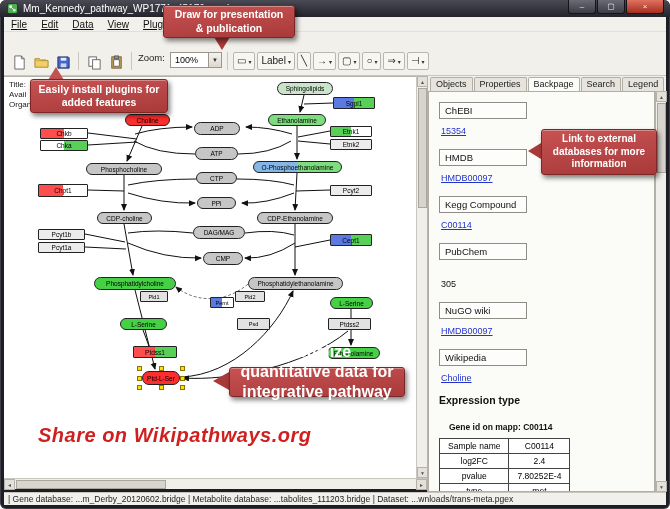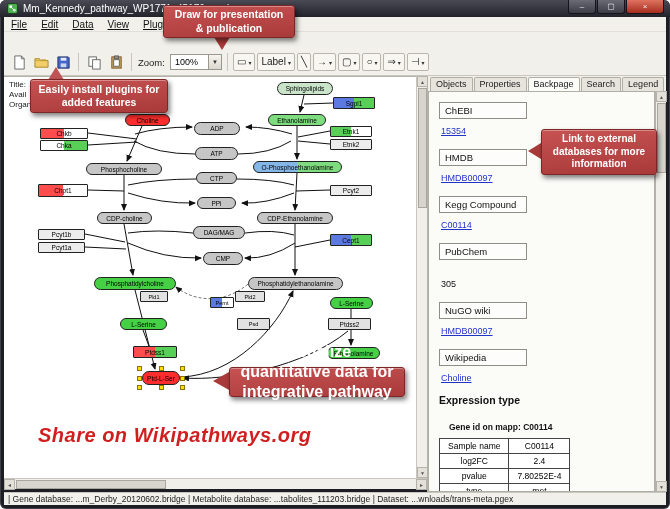--- a/index.html
+++ b/index.html
@@ -16,21 +16,21 @@
   .win-btn{width:28px;height:14px;display:flex;align-items:center;justify-content:center;
     font-size:8px;color:#eee;background:linear-gradient(#6b6b76,#3c3c46);
     border:1px solid #14141a;border-top:none;border-radius:0 0 3px 3px;}
   .win-btn.close{width:38px;background:linear-gradient(#e0725f,#a52d1f);}
   
   .menubar{position:absolute;left:4px;right:4px;top:17px;height:15px;background:#f2f0ea;
     display:flex;align-items:center;font-size:10px;color:#111;border-bottom:1px solid #e2dfd8;text-decoration:underline;}
   .menu-item{padding:0 7px;height:100%;display:flex;align-items:center;cursor:default;}
   .toolbar{position:absolute;left:4px;right:4px;top:32px;height:44px;background:#f2f0ea;
     border-bottom:1px solid #c9c6bf;}
-  .toolbar-items{position:absolute;left:5px;bottom:3px;height:20px;display:flex;align-items:center;gap:2px;}
+  .toolbar-items{position:absolute;left:5px;bottom:3px;height:20px;display:flex;gap:2px;}
   .tb-icon{width:20px;height:20px;display:flex;align-items:center;justify-content:center;}
   .tb-icon svg{width:15px;height:15px;}
   .tb-sep{width:1px;height:18px;background:#c9c6bf;margin:0 3px;}
   .tb-label{font-size:9.5px;color:#222;margin:0 3px 0 1px;}
   .combo{display:flex;align-items:stretch;border:1px solid #9a978f;background:#fff;height:16px;}
   .combo-val{font-size:9px;padding:1px 4px;display:flex;align-items:center;white-space:nowrap;}
   .combo-btn{width:13px;background:linear-gradient(#f5f3ee,#dcd8d0);border-left:1px solid #9a978f;
     font-size:6px;display:flex;align-items:center;justify-content:center;color:#333;}
   .zoom-combo{width:52px;}
   .zoom-combo .combo-val{flex:1;}

